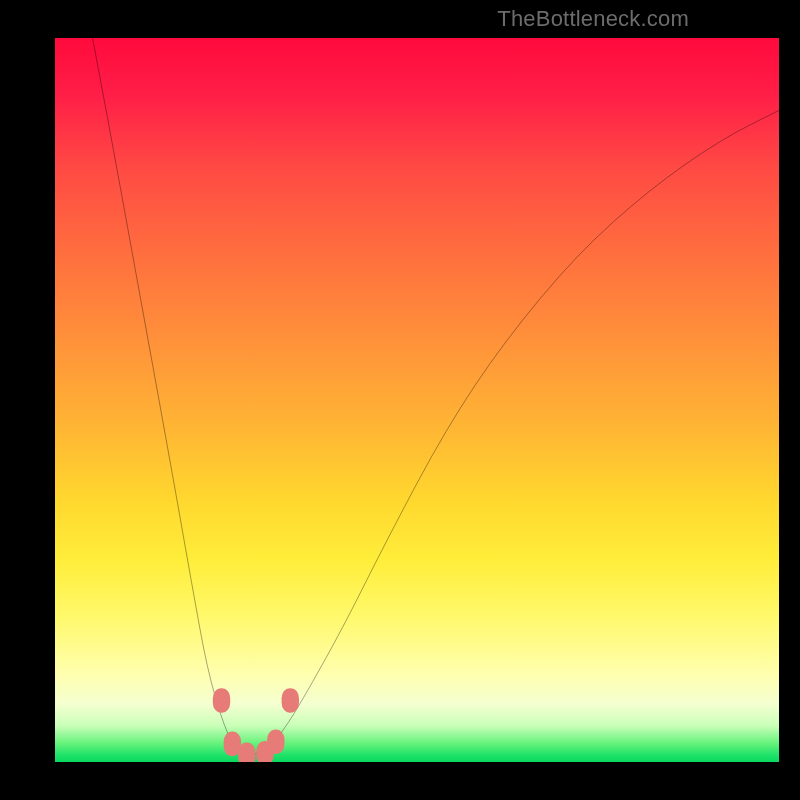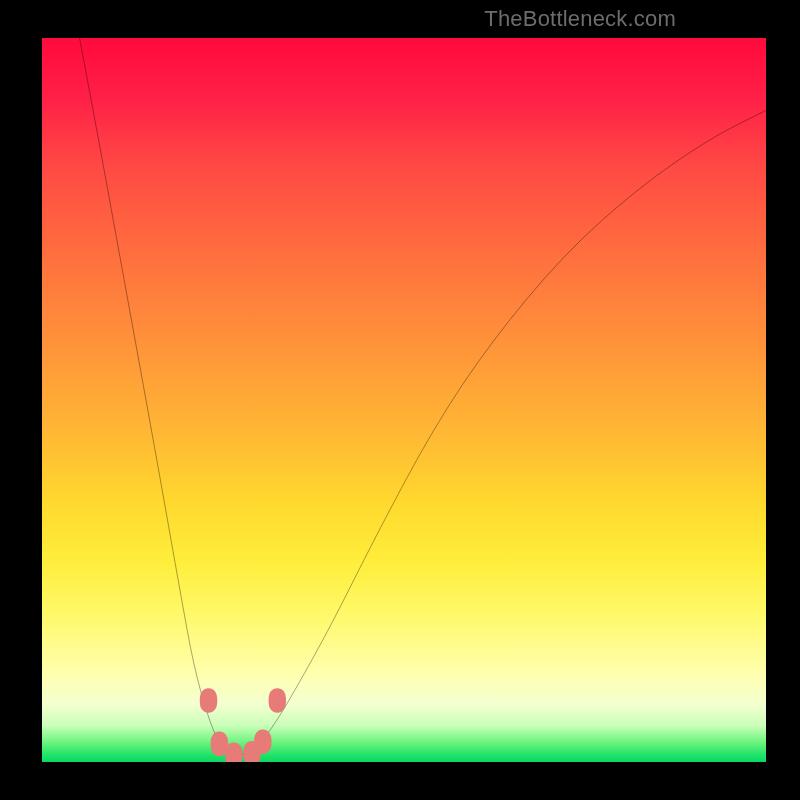--- a/index.html
+++ b/index.html
@@ -7,21 +7,21 @@
     padding: 0;
     width: 800px;
     height: 800px;
     background: #000;
     overflow: hidden;
     font-family: Arial, Helvetica, sans-serif;
   }
   .frame {
     position: absolute;
     top: 0;
-    left: 4px;
+    left: 17px;
     width: 688px;
     height: 800px;
     background: #000;
   }
   .plot-area {
     position: absolute;
     top: 38px;
     left: 38px;
     width: 724px;
     height: 724px;

